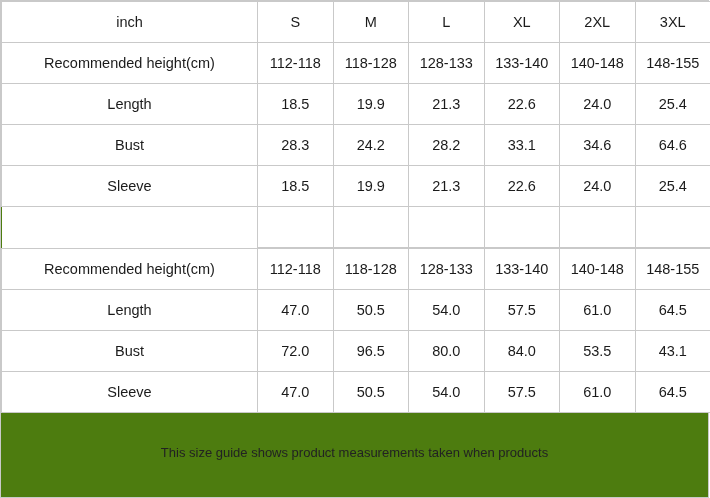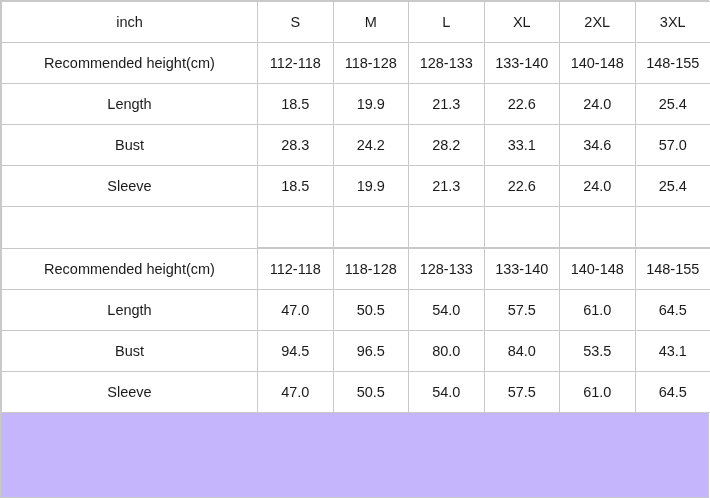--- a/index.html
+++ b/index.html
@@ -14,21 +14,21 @@
     color: #1b1b1b;
     overflow: hidden;
   }
   .size-guide {
     width: 709px;
     height: 498px;
     box-sizing: border-box;
     border: 1px solid #c9c9c9;
     display: flex;
     flex-direction: column;
-    background: #c4b5fd;
+    background: #4d7c0f;
     justify-content: center;
   }
   table.sz {
     border-collapse: collapse;
     width: 100%;
     table-layout: fixed;
   }
   table.sz td {
     border: 1px solid #c9c9c9;
     text-align: center;
@@ -121,21 +121,21 @@
         <td>24.0</td>
         <td>25.4</td>
       </tr>
       <tr>
         <td>Bust</td>
         <td>28.3</td>
         <td>24.2</td>
         <td>28.2</td>
         <td>33.1</td>
         <td>34.6</td>
-        <td>57.0</td>
+        <td>64.6</td>
       </tr>
       <tr class="row-shaded">
         <td>Sleeve</td>
         <td>18.5</td>
         <td>19.9</td>
         <td>21.3</td>
         <td>22.6</td>
         <td>24.0</td>
         <td>25.4</td>
       </tr>
@@ -175,35 +175,36 @@
         <td>Length</td>
         <td>47.0</td>
         <td>50.5</td>
         <td>54.0</td>
         <td>57.5</td>
         <td>61.0</td>
         <td>64.5</td>
       </tr>
       <tr>
         <td>Bust</td>
-        <td>94.5</td>
+        <td>72.0</td>
         <td>96.5</td>
         <td>80.0</td>
         <td>84.0</td>
         <td>53.5</td>
         <td>43.1</td>
       </tr>
       <tr class="row-shaded">
         <td>Sleeve</td>
         <td>47.0</td>
         <td>50.5</td>
         <td>54.0</td>
         <td>57.5</td>
         <td>61.0</td>
         <td>64.5</td>
       </tr>
     </tbody>
   </table>
 
   <div class="footnote">
+    <div>This size guide shows product measurements taken when products</div>
   </div>
 
 </div>
 
 </body></html>

